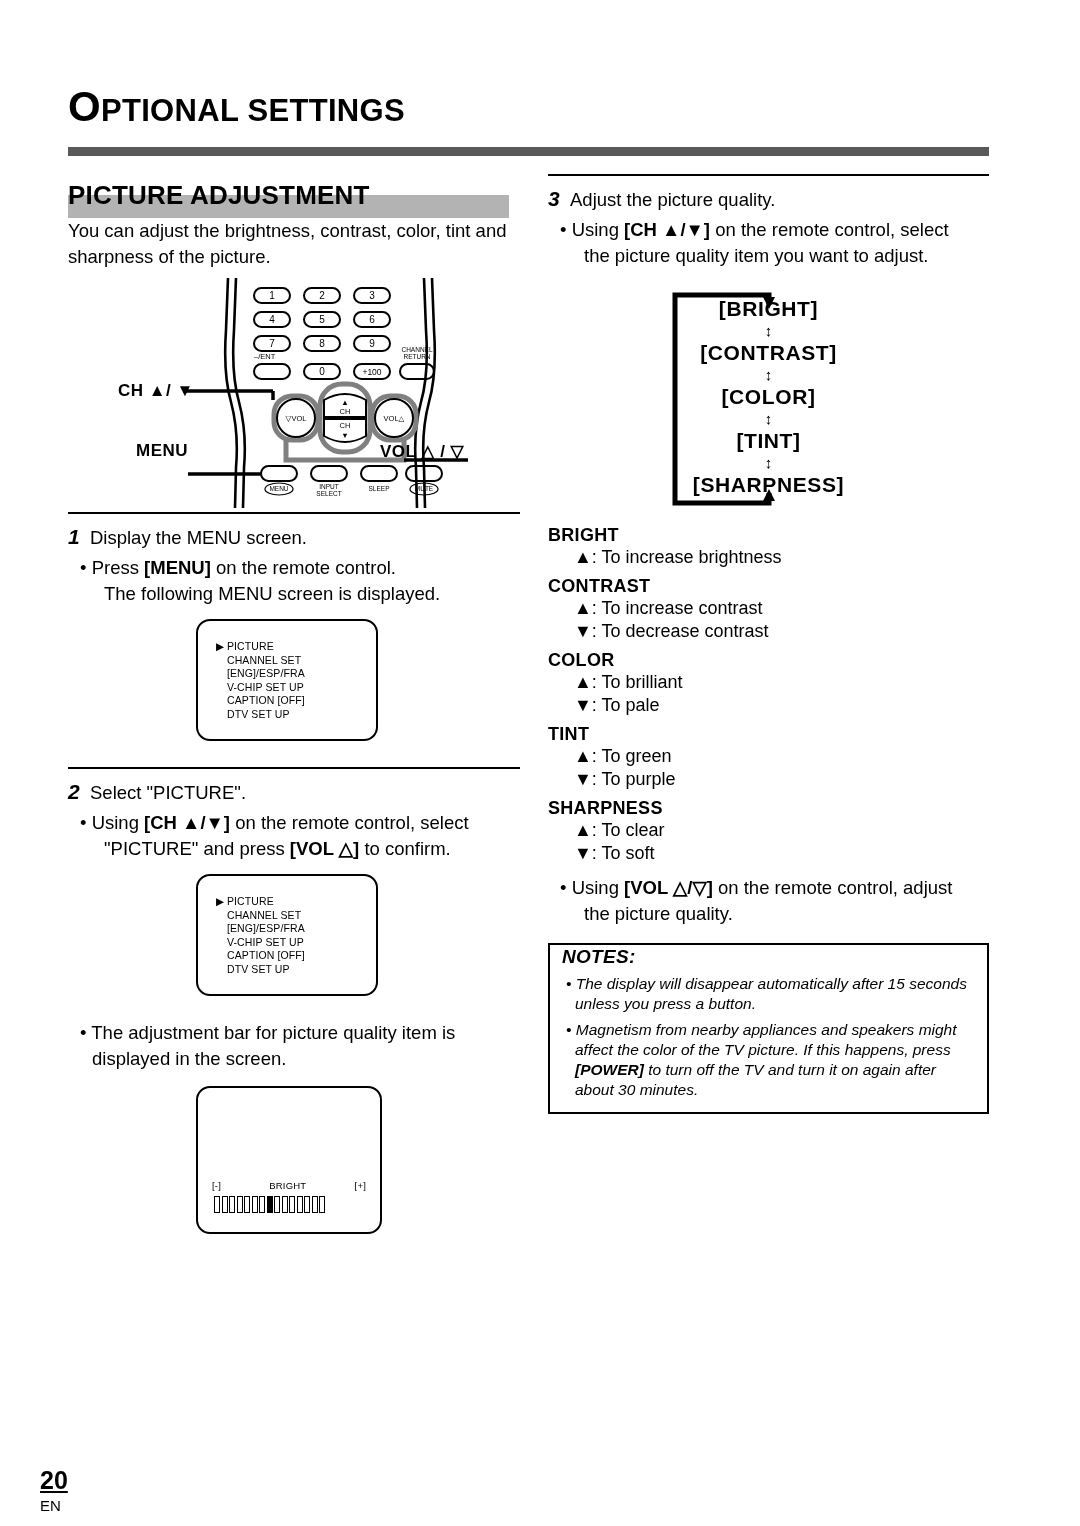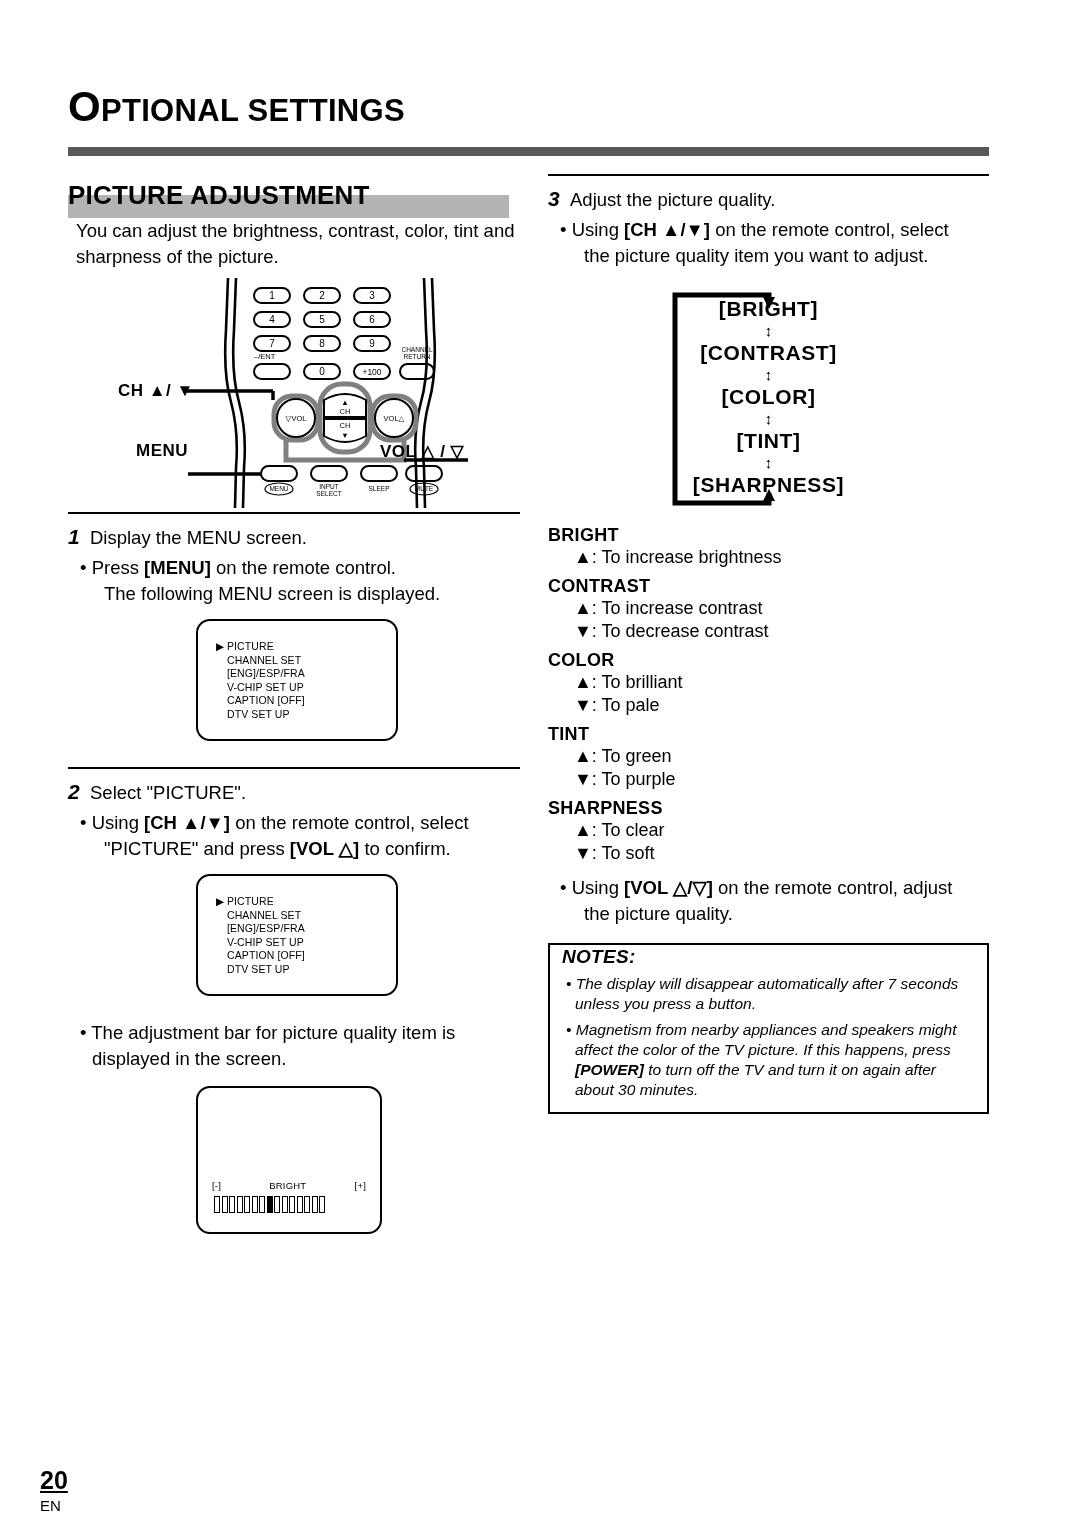--- a/index.html
+++ b/index.html
@@ -70,21 +70,20 @@
     font-weight: bold;
     letter-spacing: 0.2px;
     background: transparent;
     display: inline-block;
     padding-right: 4px;
   }
 
   .body-text {
     font-size: 18.5px;
     line-height: 26px;
-    margin-left: 8px;
   }
 
   
   .step-rule {
     border-top: 2px solid #000;
     margin: 0 0 10px 0;
   }
   .step {
     display: flex;
     align-items: baseline;
@@ -119,21 +118,21 @@
     font-size: 17px;
     font-weight: bold;
     letter-spacing: 0.5px;
   }
   .lbl-ch  { left: 50px;  top: 103px; }
   .lbl-menu{ left: 68px;  top: 163px; }
   .lbl-vol { left: 312px; top: 163px; }
 
   
   .osd {
-    width: 202px;
+    width: 182px;
     height: 122px;
     border: 2.5px solid #000;
     border-radius: 14px;
     margin: 12px 0 0 128px;
     position: relative;
     background: #fff;
   }
   .osd-menu-list {
     position: absolute;
     left: 18px; top: 19px;
@@ -497,21 +496,21 @@
       <div class="adj-line">▼: To soft</div>
     </div>
 
     <div class="bullet" style="margin-top:10px;">•
       <span>Using </span><b>[VOL △/▽]</b><span> on the remote control, adjust</span>
       <span class="cont">the picture quality.</span>
     </div>
 
     <div class="notes">
       <div class="head">NOTES:</div>
-      <div class="note">• <span>The display will disappear automatically after 7 seconds unless you press a button.</span></div>
+      <div class="note">• <span>The display will disappear automatically after 15 seconds unless you press a button.</span></div>
       <div class="note">• <span>Magnetism from nearby appliances and speakers might affect the color of the TV picture. If this happens, press </span><b>[POWER]</b><span> to turn off the TV and turn it on again after about 30 minutes.</span></div>
     </div>
 
   </div>
 
   <div class="pagenum">20</div>
   <div class="pagelang">EN</div>
 
 </div>
 

